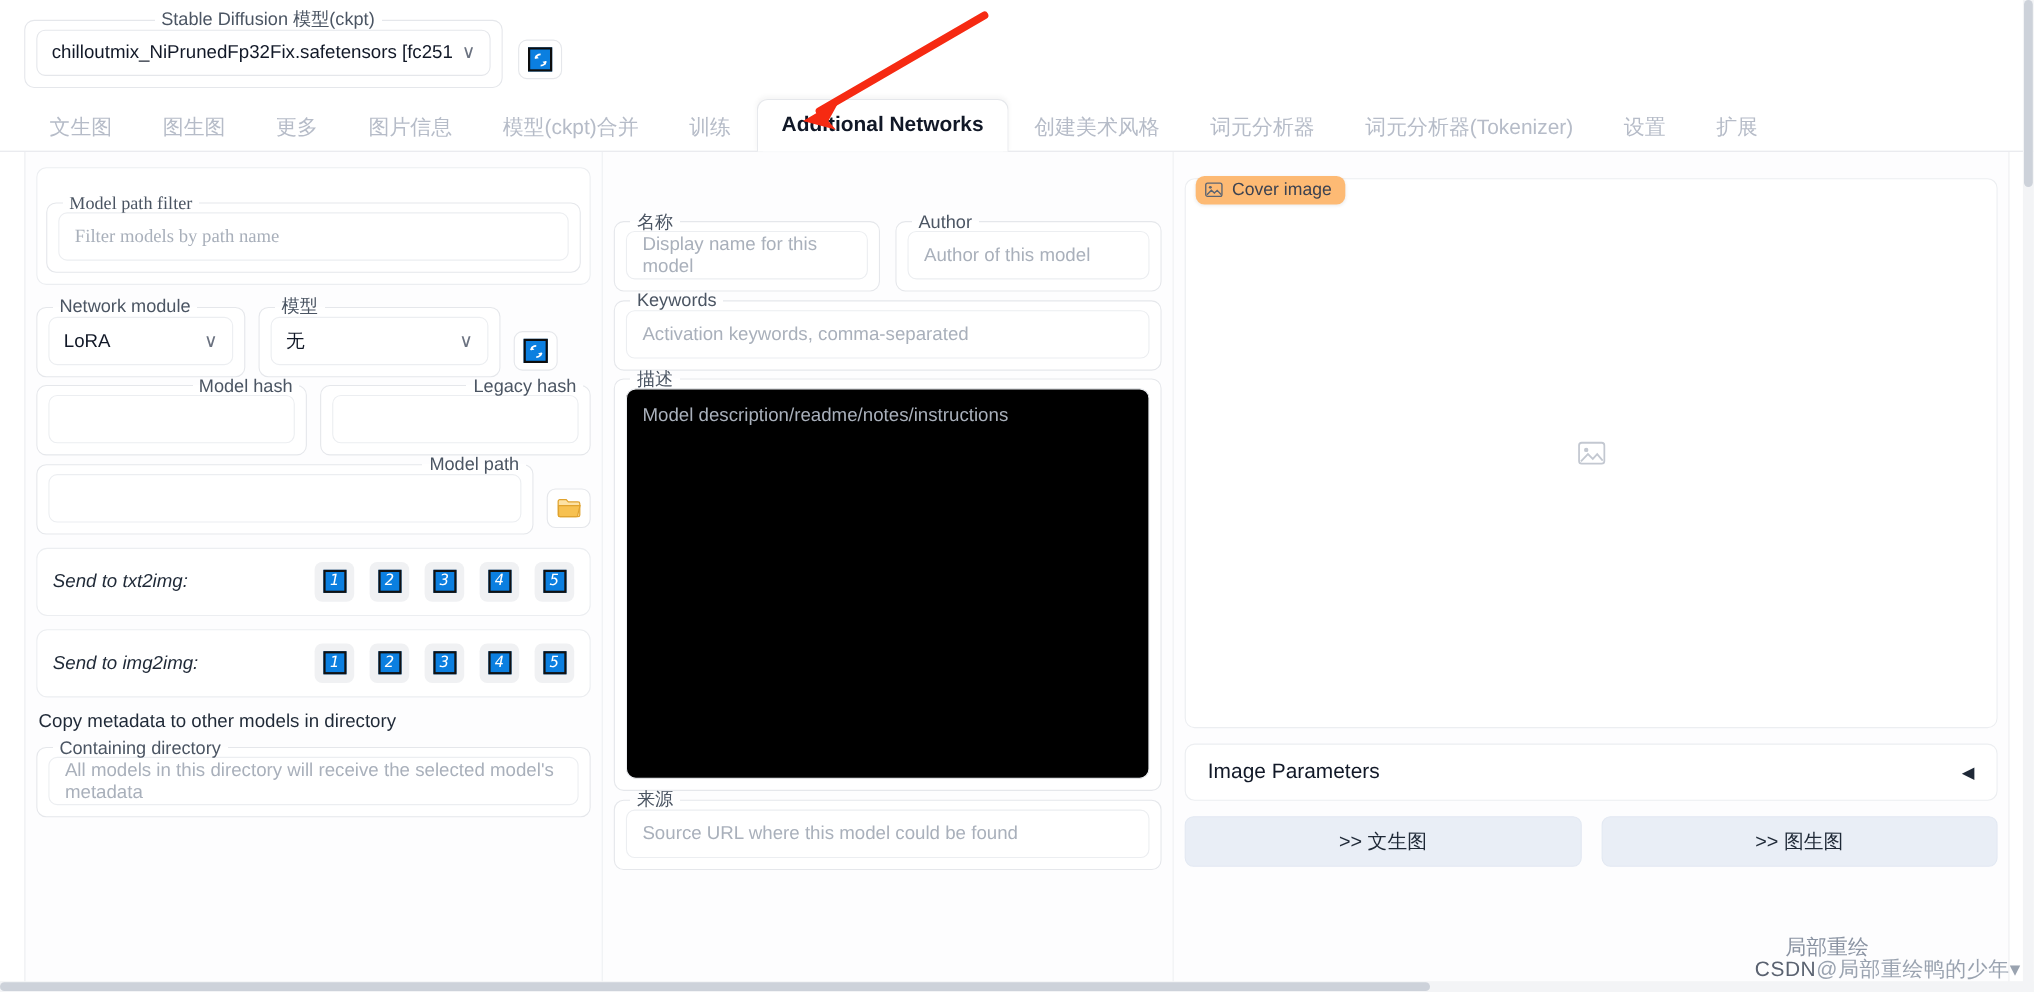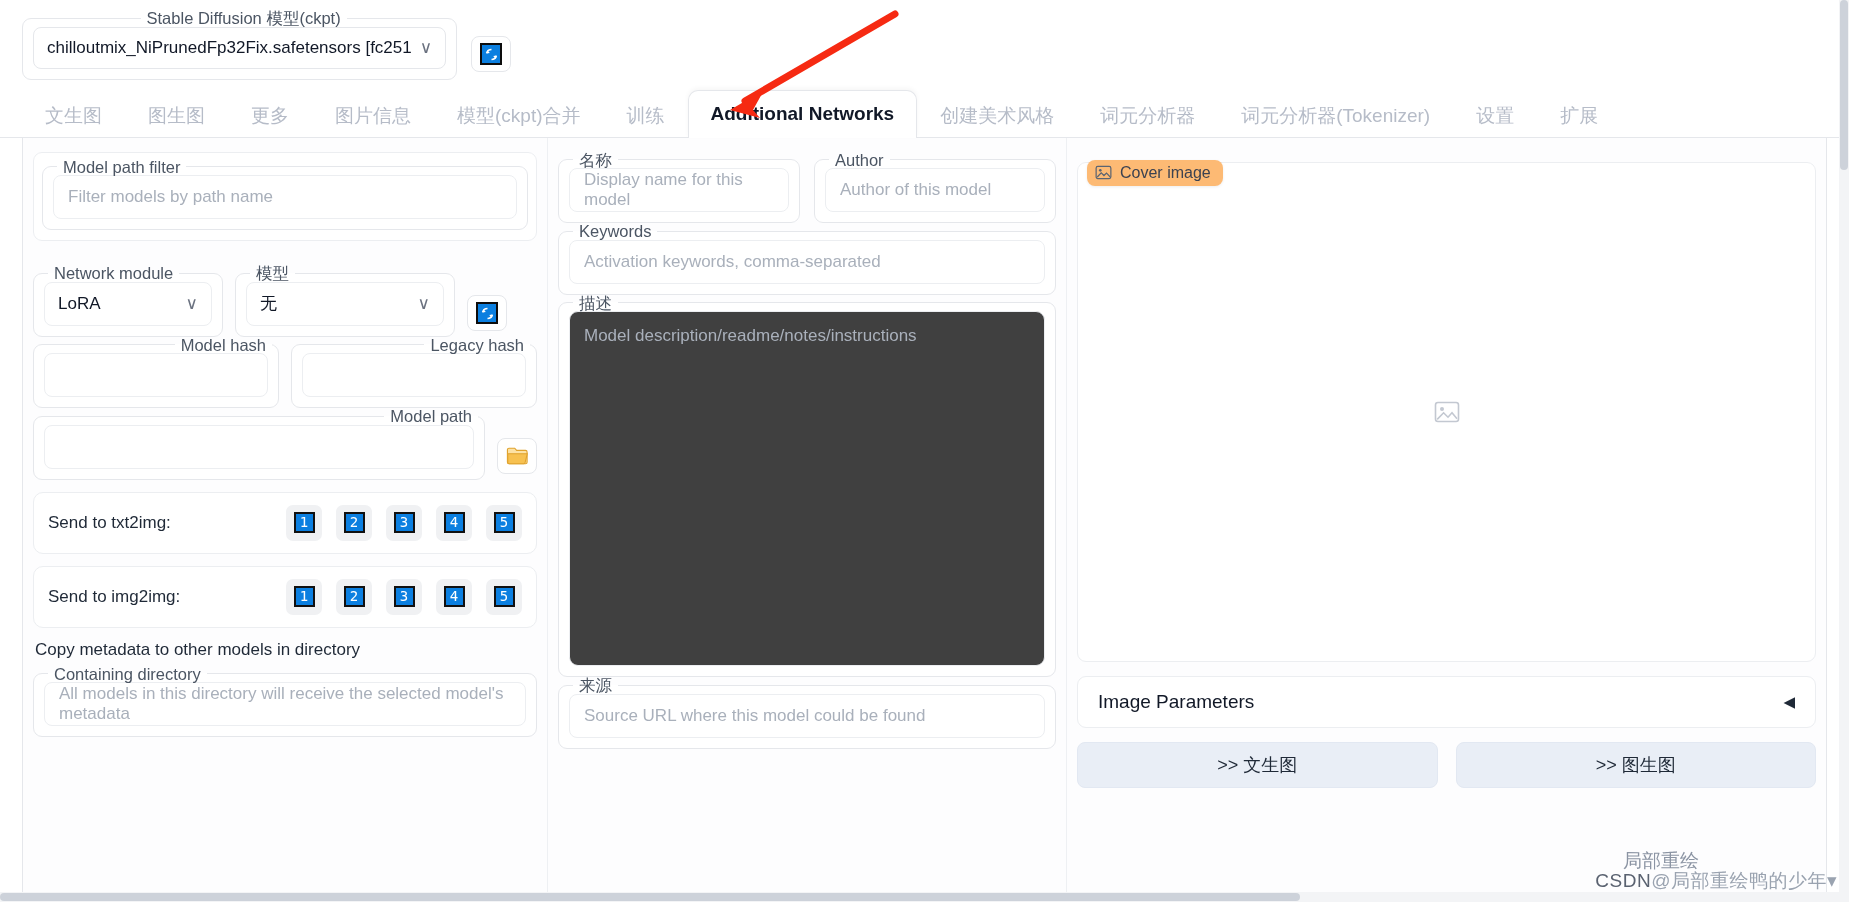--- a/index.html
+++ b/index.html
@@ -102,22 +102,23 @@
   }
   .col { padding:14px 10px; }
   .col-left   { width:525px; border-right:1px solid #eef0f3; }
   .col-mid    { width:519px; border-right:1px solid #eef0f3; }
   .col-right  { flex:1; }
 
   .group {
     border:1px solid #eceef1;
     border-radius:9px;
     background:#ffffff;
-    padding:6px 8px 10px 8px;
-    margin-bottom:24px;
+    padding:24px 8px 10px 8px;
+    margin-bottom:12px;
+    font-family:Liberation Serif, serif;
   }
 
   .field { margin:4px 0 6px 0; }
   .field > legend { font-size:15.5px; color:#4b5563; }
   .inp {
     width:100%; height:44px;
     border:1px solid #eceef1; border-radius:8px;
     background:#fff;
     display:flex; align-items:center;
     padding:0 14px;
@@ -140,44 +141,44 @@
     border:1px solid #e5e7eb; border-radius:8px;
     background:#fff;
     display:flex; align-items:center; justify-content:center;
     flex:none; cursor:pointer;
   }
 
   
   .sendrow {
     border:1px solid #eceef1; border-radius:10px; background:#fff;
     height:62px; display:flex; align-items:center;
-    padding:0 14px; margin:12px 0;
+    padding:0 14px; margin:12px 0;font-style:italic;
   }
   .sendlabel { font-size:17px; color:#1f2937; }
   .numbtns { margin-left:auto; display:flex; gap:14px; }
   .numbtn {
     width:36px; height:36px; border-radius:7px;
     background:#f0f1f3;
     display:flex; align-items:center; justify-content:center;
     cursor:pointer;
   }
   .numsq {
     width:21px; height:21px; background:#0b7fe0;
     border:2px solid #111;
     color:#fff; font-size:14px; line-height:17px; text-align:center;
     font-family:"DejaVu Sans Mono", monospace;
   }
   .copy-title { font-size:17px; color:#1f2937; margin:0 0 6px 2px; }
 
   
-  .mid-top { display:flex; gap:14px; }
+  .mid-top { display:flex; gap:14px;margin-top:42px; }
   .mid-top > div { flex:1; min-width:0; }
   .desc-box {
     width:100%; height:355px;
-    border:1px solid #eceef1; border-radius:9px; background:#404040;
+    border:1px solid #eceef1; border-radius:9px; background:#000000;
     padding:14px 14px; font-size:17px;
   }
 
   
   .cover-wrap { position:relative; }
   .cover-tag {
     position:absolute; left:10px; top:-2px;
     background:#fdba74; border-radius:8px;
     display:flex; align-items:center; gap:8px;
     padding:4px 12px 4px 8px; font-size:16px; color:#3c4250;

